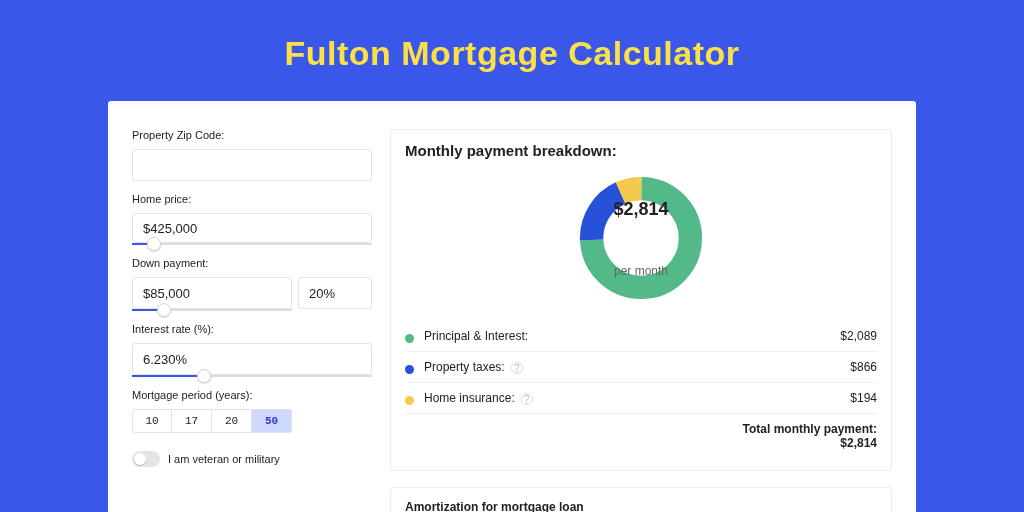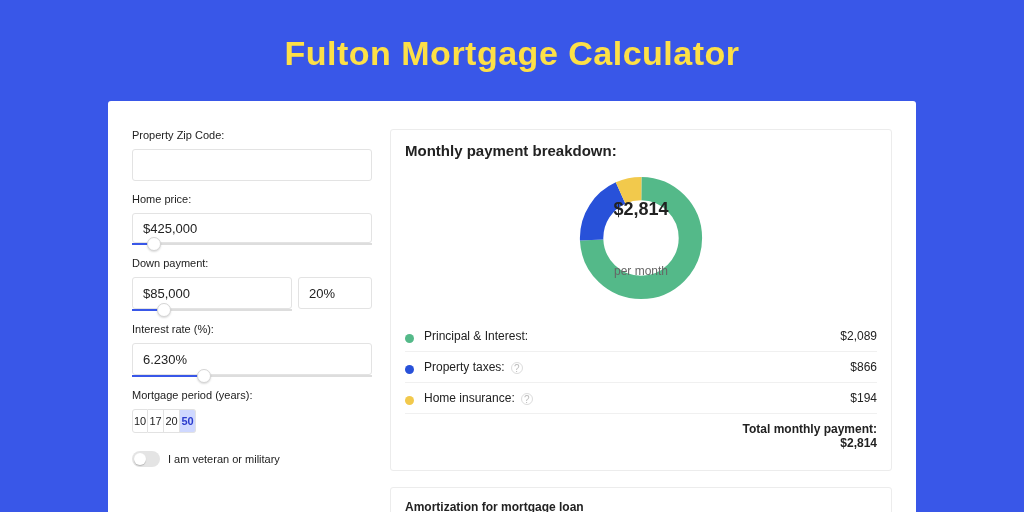--- a/index.html
+++ b/index.html
@@ -61,29 +61,30 @@
     box-shadow: 0 1px 2px rgba(0,0,0,0.15);
     transform: translate(-50%, -50%);
   }
 
   .row-2 { display: flex; gap: 6px; }
   .row-2 .txt-input:first-child { flex: 0 0 160px; }
   .row-2 .txt-input:last-child { flex: 1; }
 
   .seg { display: flex; gap: 0; }
   .seg .seg-btn {
-    width: 16px; height: 24px;
+    width: 40px; height: 24px;
     border: 1px solid #e2e2e2;
     font-size: 11px;
     color: #222;
     background: #fff;
     display: inline-flex;
     align-items: center;
     justify-content: center;
     cursor: pointer;
+    font-family: Liberation Mono, monospace;
   }
   .seg .seg-btn:not(:first-child){ border-left: none; }
   .seg .seg-btn:first-child { border-radius: 3px 0 0 3px; }
   .seg .seg-btn:last-child { border-radius: 0 3px 3px 0; }
   .seg .seg-btn.active { background: #cfd8ff; color: #2a3bcd; font-weight: 700; }
 
   .vet-row { display: flex; align-items: center; gap: 8px; margin-top: 18px; }
   .toggle {
     width: 28px; height: 16px;
     border-radius: 999px;

